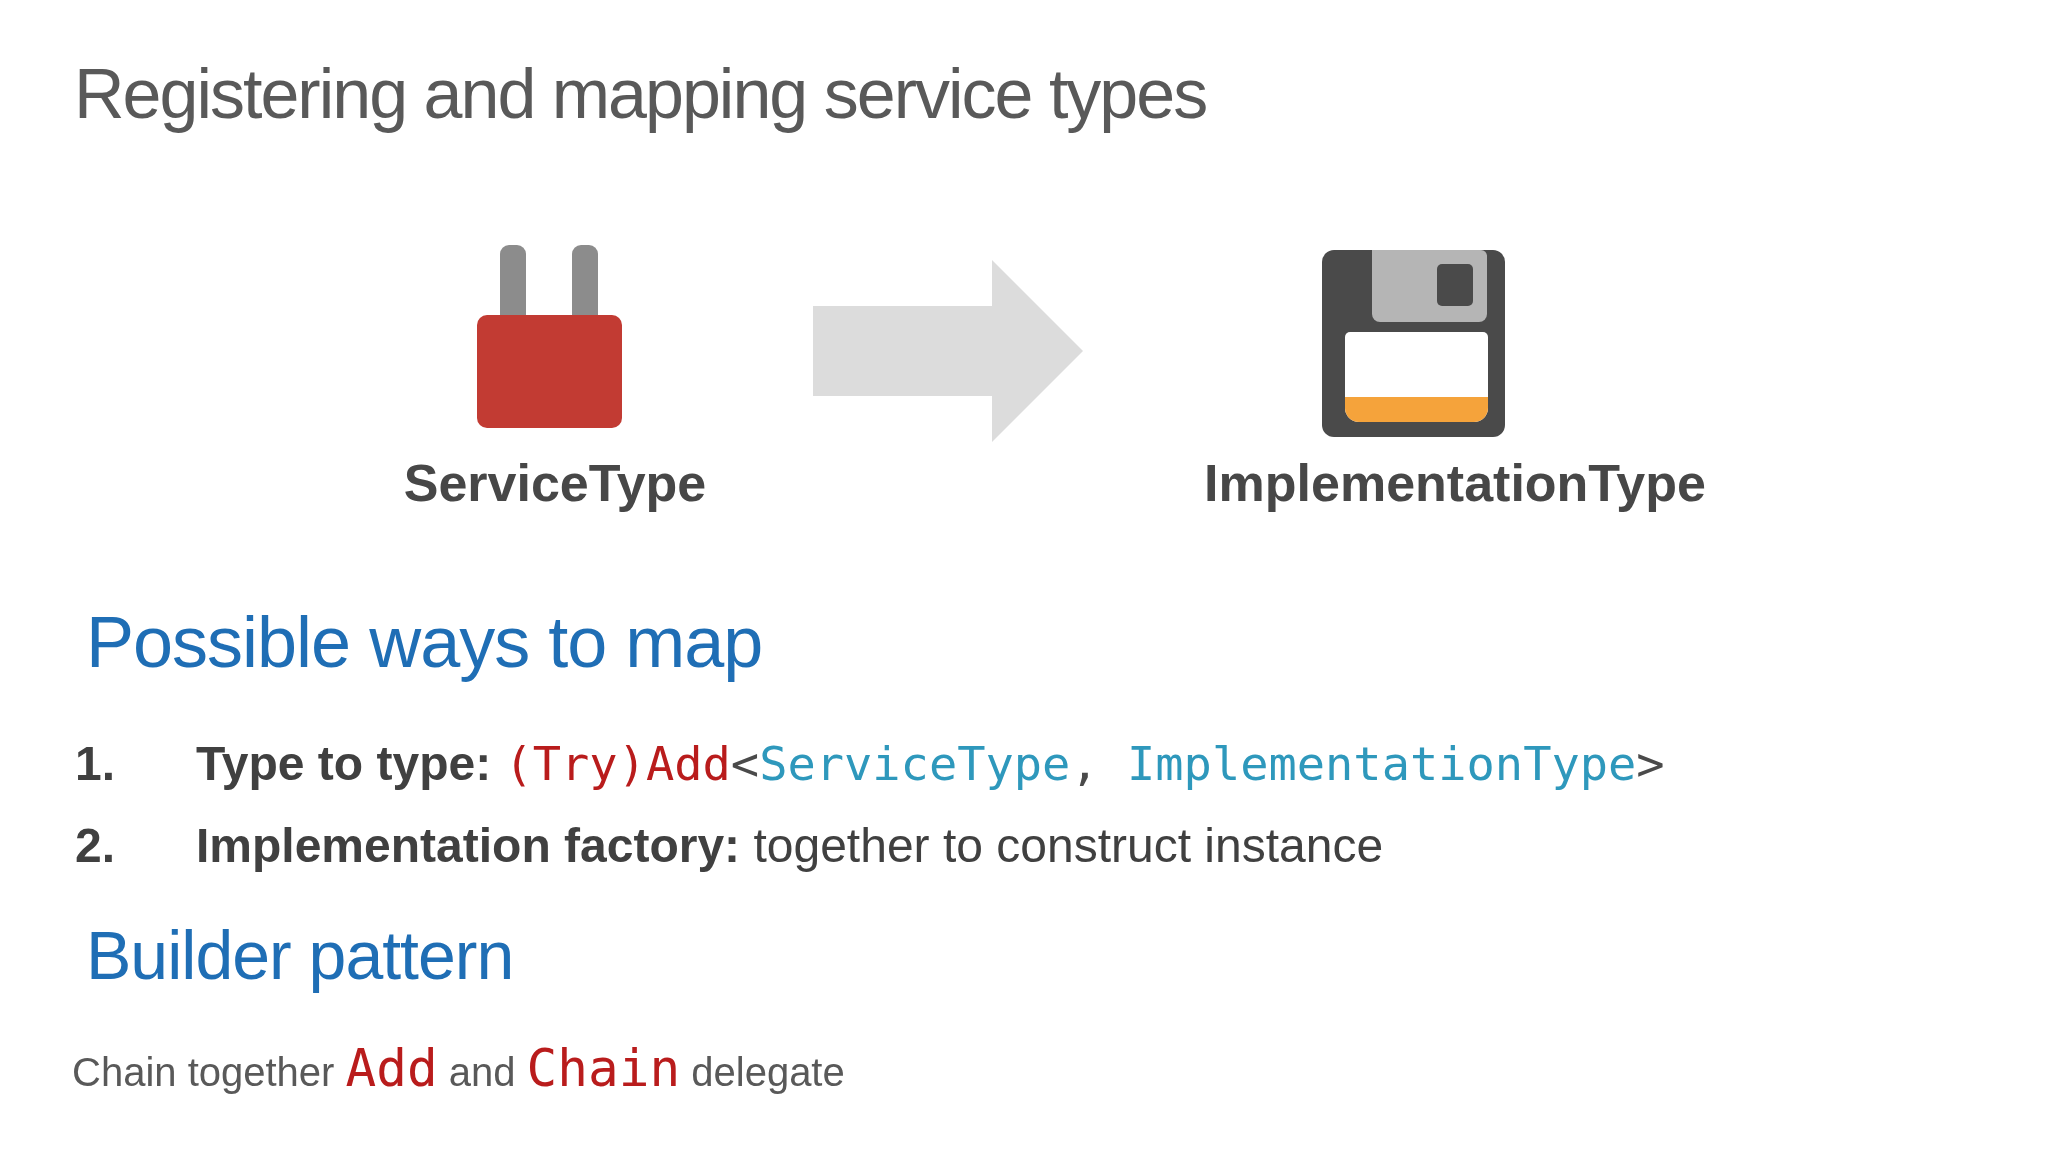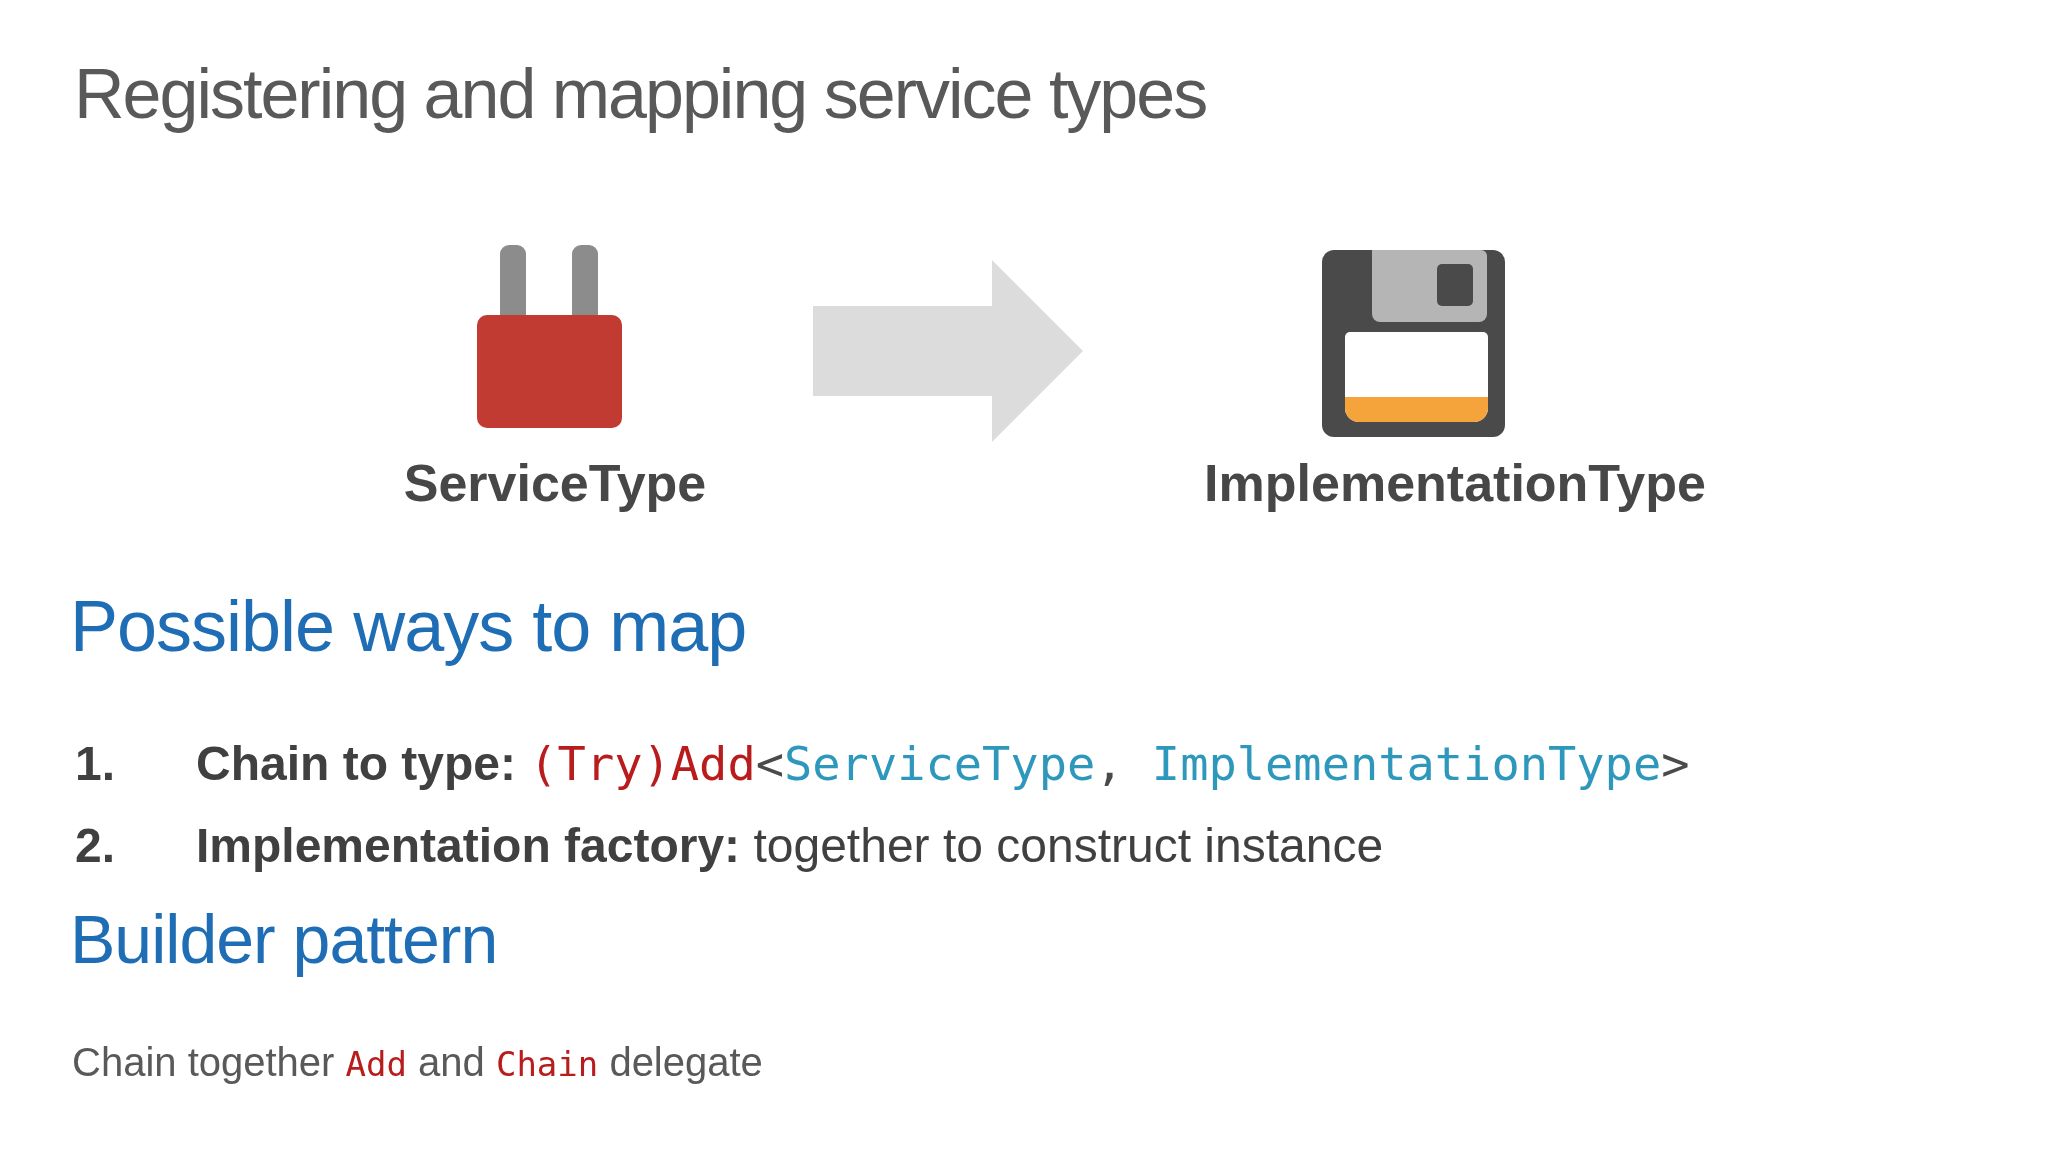--- a/index.html
+++ b/index.html
@@ -124,21 +124,21 @@
     text-align: center;
     line-height: 1.2;
     white-space: nowrap;
   }
   .icon-label.service { left: 380px; width: 350px; }
   .icon-label.implementation { left: 1160px; width: 590px; }
 
   
   .section-heading {
     position: absolute;
-    margin: 0;
+    margin: 16px;
     font-weight: 300;
     color: #1f6eb5;
     line-height: 1.1;
     white-space: nowrap;
     letter-spacing: -1px;
   }
   .heading-ways    { left: 70px; top: 587px; font-size: 72px; }
   .heading-builder { left: 70px; top: 902px; font-size: 68px; }
 
   
@@ -172,21 +172,21 @@
   .builder-subtext {
     position: absolute;
     left: 72px;
     top: 1038px;
     margin: 0;
     font-size: 40px;
     color: #595959;
     line-height: 1.2;
     white-space: pre;
   }
-  .builder-subtext .code { font-size: 34px; }
+  .builder-subtext .code { font-size: 51px; }
 </style>
 </head>
 <body>
 
 <div class="slide">
 
   <h1 class="slide-title">Registering and mapping service types</h1>
 
   <div class="plug">
     <div class="prong left"></div>
@@ -208,21 +208,21 @@
   </div>
 
   <p class="icon-label service">ServiceType</p>
 
   <p class="icon-label implementation">ImplementationType</p>
 
   <h2 class="section-heading heading-ways">Possible ways to map</h2>
 
   <div class="list-item item-1">
     <span class="list-number">1.</span>
-    <span class="list-content"><span class="list-label">Chain to type: </span><span class="code"><span class="code-olive">(Try)Add</span><span class="code-dark">&lt;</span><span class="code-teal">ServiceType</span><span class="code-dark">,</span><span class="code-teal"> ImplementationType</span><span class="code-dark">&gt;</span></span></span>
+    <span class="list-content"><span class="list-label">Type to type: </span><span class="code"><span class="code-olive">(Try)Add</span><span class="code-dark">&lt;</span><span class="code-teal">ServiceType</span><span class="code-dark">,</span><span class="code-teal"> ImplementationType</span><span class="code-dark">&gt;</span></span></span>
   </div>
 
   <div class="list-item item-2">
     <span class="list-number">2.</span>
     <span class="list-content"><span class="list-label">Implementation factory: </span><span>together to construct instance</span></span>
   </div>
 
   <h2 class="section-heading heading-builder">Builder pattern</h2>
 
   <p class="builder-subtext"><span>Chain together </span><span class="code code-olive">Add</span><span> and </span><span class="code code-olive">Chain</span><span> delegate</span></p>

